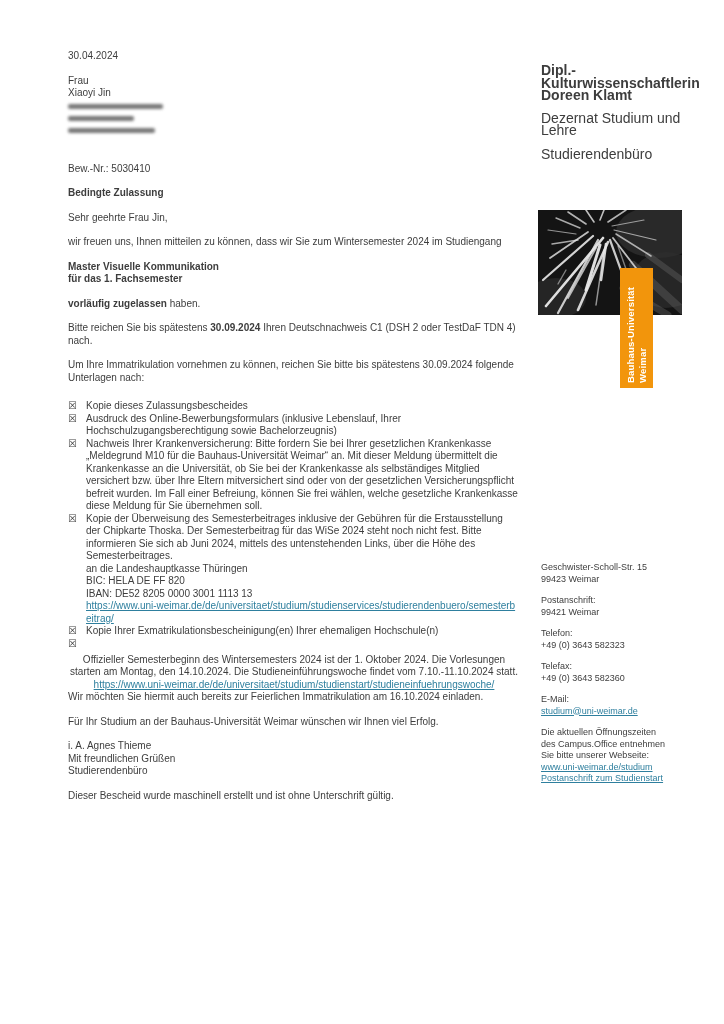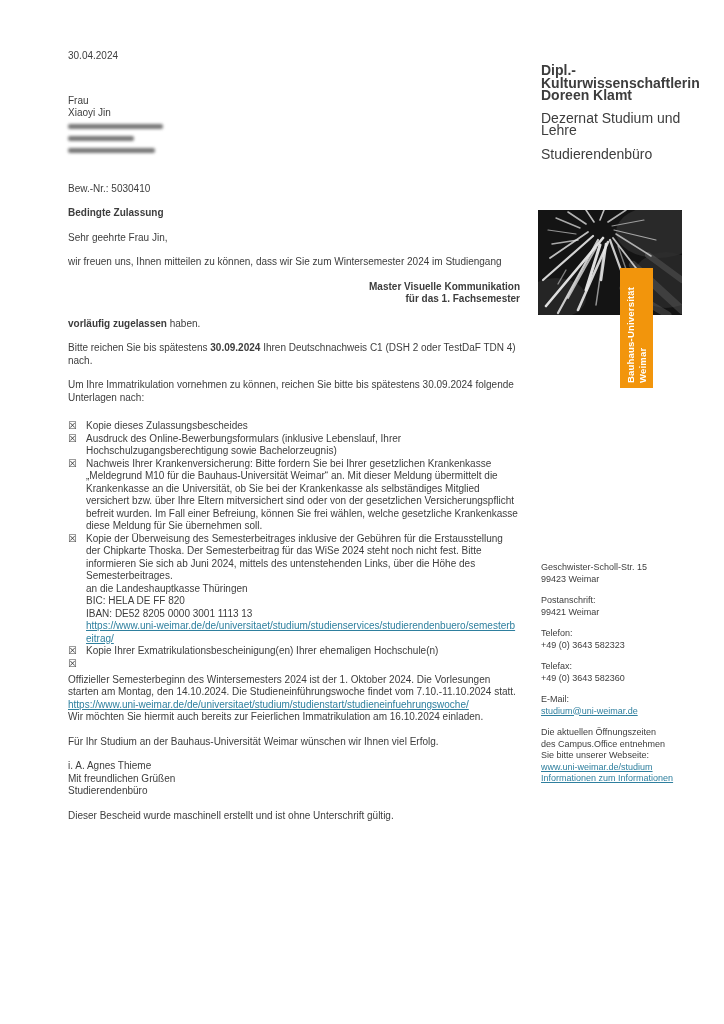--- a/index.html
+++ b/index.html
@@ -16,26 +16,26 @@
     font-size:10px; line-height:12.5px;
   }
   .main p, .main div.block { margin-bottom:12px; }
   .b { font-weight:bold; }
   .recipient-block { margin-bottom:0; }
   .redactions { margin-top:4px; margin-bottom:30px; }
   .redaction-bar {
     height:5px; background:#4a4a4a; border-radius:2px;
     filter:blur(1.6px); opacity:.75; margin-bottom:7px;
   }
-  .program { text-align:right; }
+  .program { text-align:left; }
   .checklist { margin-bottom:16px; }
   .chk-item { position:relative; padding-left:18px; }
   .chk-box { position:absolute; left:0; top:0; font-size:10px; }
   a.doc-link { color:#2E7F9E; text-decoration:underline; word-break:break-all; }
-  .nogap { margin-bottom:0 !important; }
+  .nogap { margin-bottom:0 !important;text-align:center; }
   .mb16 { margin-bottom:16px !important; }
   
   .sidebar-head {
     position:absolute; left:541px; top:64px; width:170px;
     font-size:14px; line-height:12.5px;
   }
   .sidebar-head .dept { margin-top:10px; }
   .sidebar-head .office { margin-top:11px; }
   .contact {
     position:absolute; left:541px; top:562px; width:175px;
@@ -60,21 +60,21 @@
     letter-spacing:.2px; padding:4px 0 0 5px;
   }
 </style>
 </head>
 <body>
 
 <div class="page">
 
   <div class="main">
 
-    <p style="margin-bottom:32px;">30.04.2024</p>
+    <p style="margin-bottom:12px;">30.04.2024</p>
 
     <div class="recipient-block">
       <div>Frau</div>
       <div>Xiaoyi Jin</div>
       <div class="redactions">
         <div class="redaction-bar" style="width:95px;"></div>
         <div class="redaction-bar" style="width:66px;"></div>
         <div class="redaction-bar" style="width:87px; margin-bottom:0;"></div>
       </div>
     </div>
@@ -217,17 +217,17 @@
     </div>
     <div class="group">
       <div>E-Mail:</div>
       <div><a href="#">studium@uni-weimar.de</a></div>
     </div>
     <div class="group" style="margin-bottom:0;">
       <div>Die aktuellen Öffnungszeiten</div>
       <div>des Campus.Office entnehmen</div>
       <div>Sie bitte unserer Webseite:</div>
       <div><a href="#">www.uni-weimar.de/studium</a></div>
-      <div><a href="#">Informationen zum Informationen</a></div>
+      <div><a href="#">Postanschrift zum Studienstart</a></div>
     </div>
   </div>
 
 </div>
 
 </body></html>

